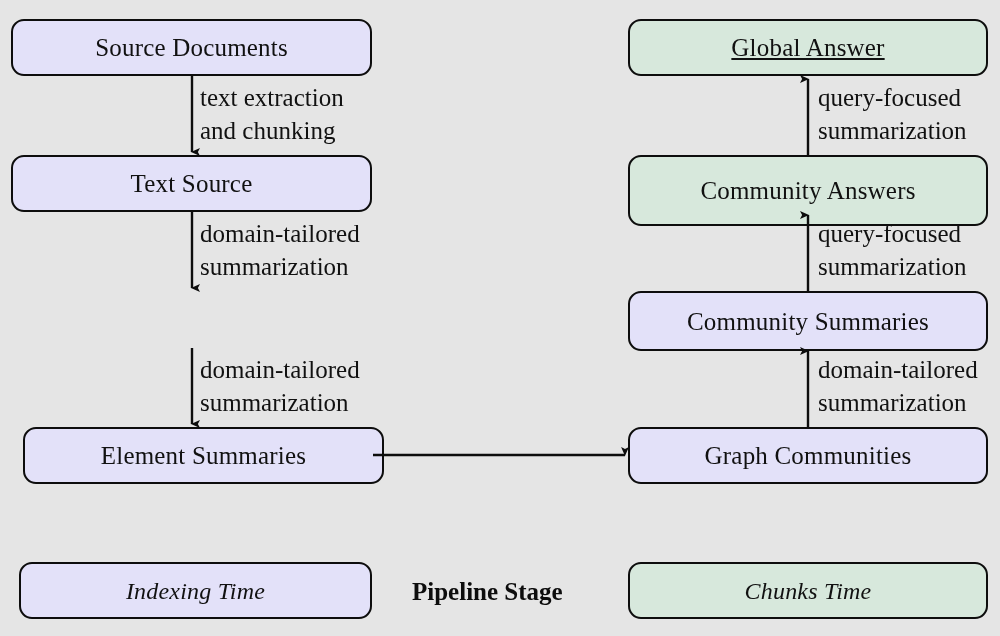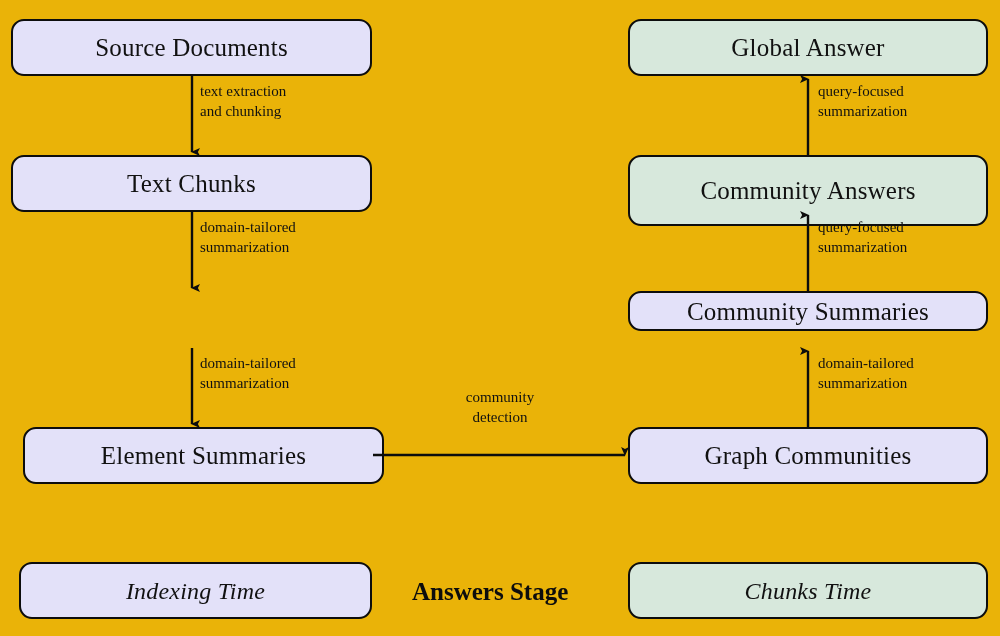--- a/index.html
+++ b/index.html
@@ -4,21 +4,21 @@
 <style>
   html, body {
     margin: 0;
     padding: 0;
     background: #ffffff;
   }
   #canvas {
     position: relative;
     width: 1000px;
     height: 636px;
-    background: #eab308;
+    background: #e5e5e5;
     font-family: "Liberation Serif", "DejaVu Serif", serif;
     overflow: hidden;
   }
 
   
   .node {
     position: absolute;
     box-sizing: border-box;
     border: 2.5px solid #0d0d0d;
     border-radius: 13px;
@@ -35,21 +35,21 @@
   .node.query  { background: #d7e8dc; }
 
   .node.legend {
     font-style: italic;
     font-size: 24px;
   }
 
   
   .edge-label {
     position: absolute;
-    font-size: 15px;
+    font-size: 25px;
     color: #111111;
     line-height: 1.30;
     white-space: pre-line;
     text-align: left;
   }
   .edge-label.center {
     text-align: center;
   }
 
   
@@ -77,67 +77,65 @@
 <div id="canvas">
 
   <div class="node index" style="left:11px; top:19px; width:361px; height:57px;">
     <span>Source Documents</span>
   </div>
 
   <div class="edge-label" style="left:200px; top:82px;">text extraction
 and chunking</div>
 
   <div class="node index" style="left:11px; top:155px; width:361px; height:57px;">
-    <span>Text Chunks</span>
+    <span>Text Source</span>
   </div>
 
   <div class="edge-label" style="left:200px; top:218px;">domain-tailored
 summarization</div>
 
 
   <div class="edge-label" style="left:200px; top:354px;">domain-tailored
 summarization</div>
 
   <div class="node index" style="left:11px; top:427px; width:361px; height:57px;margin-left:12px;">
     <span>Element Summaries</span>
   </div>
 
-  <div class="edge-label center" style="left:420px; top:388px; width:160px;">community
-detection</div>
 
-  <div class="node query" style="left:628px; top:19px; width:360px; height:57px;">
+  <div class="node query" style="left:628px; top:19px; width:360px; height:57px;text-decoration:underline;">
     <span>Global Answer</span>
   </div>
 
   <div class="edge-label" style="left:818px; top:82px;">query-focused
 summarization</div>
 
   <div class="node query" style="left:628px; top:155px; width:360px; height:71px;">
     <span>Community Answers</span>
   </div>
 
   <div class="edge-label" style="left:818px; top:218px;">query-focused
 summarization</div>
 
-  <div class="node index" style="left:628px; top:291px; width:360px; height:40px;justify-content:center;">
+  <div class="node index" style="left:628px; top:291px; width:360px; height:60px;justify-content:center;">
     <span>Community Summaries</span>
   </div>
 
   <div class="edge-label" style="left:818px; top:354px;">domain-tailored
 summarization</div>
 
   <div class="node index legend" style="left:19px; top:562px; width:353px; height:57px;">
     <span>Indexing Time</span>
   </div>
 
   <div class="node index" style="left:628px; top:427px; width:360px; height:57px;">
     <span>Graph Communities</span>
   </div>
 
-  <div class="stage-label" style="left:412px; top:578px;">Answers Stage</div>
+  <div class="stage-label" style="left:412px; top:578px;">Pipeline Stage</div>
 
   <div class="node query legend" style="left:628px; top:562px; width:360px; height:57px;">
     <span>Chunks Time</span>
   </div>
 
   <svg id="arrows" viewBox="0 0 1000 636">
     <defs>
       <marker id="ah-down" markerWidth="9" markerHeight="9" refX="4.5" refY="8" orient="auto" markerUnits="userSpaceOnUse">
         <path d="M4.5,9 L0.6,0 L4.5,2.1 L8.4,0 Z" fill="#0d0d0d"></path>
       </marker>

